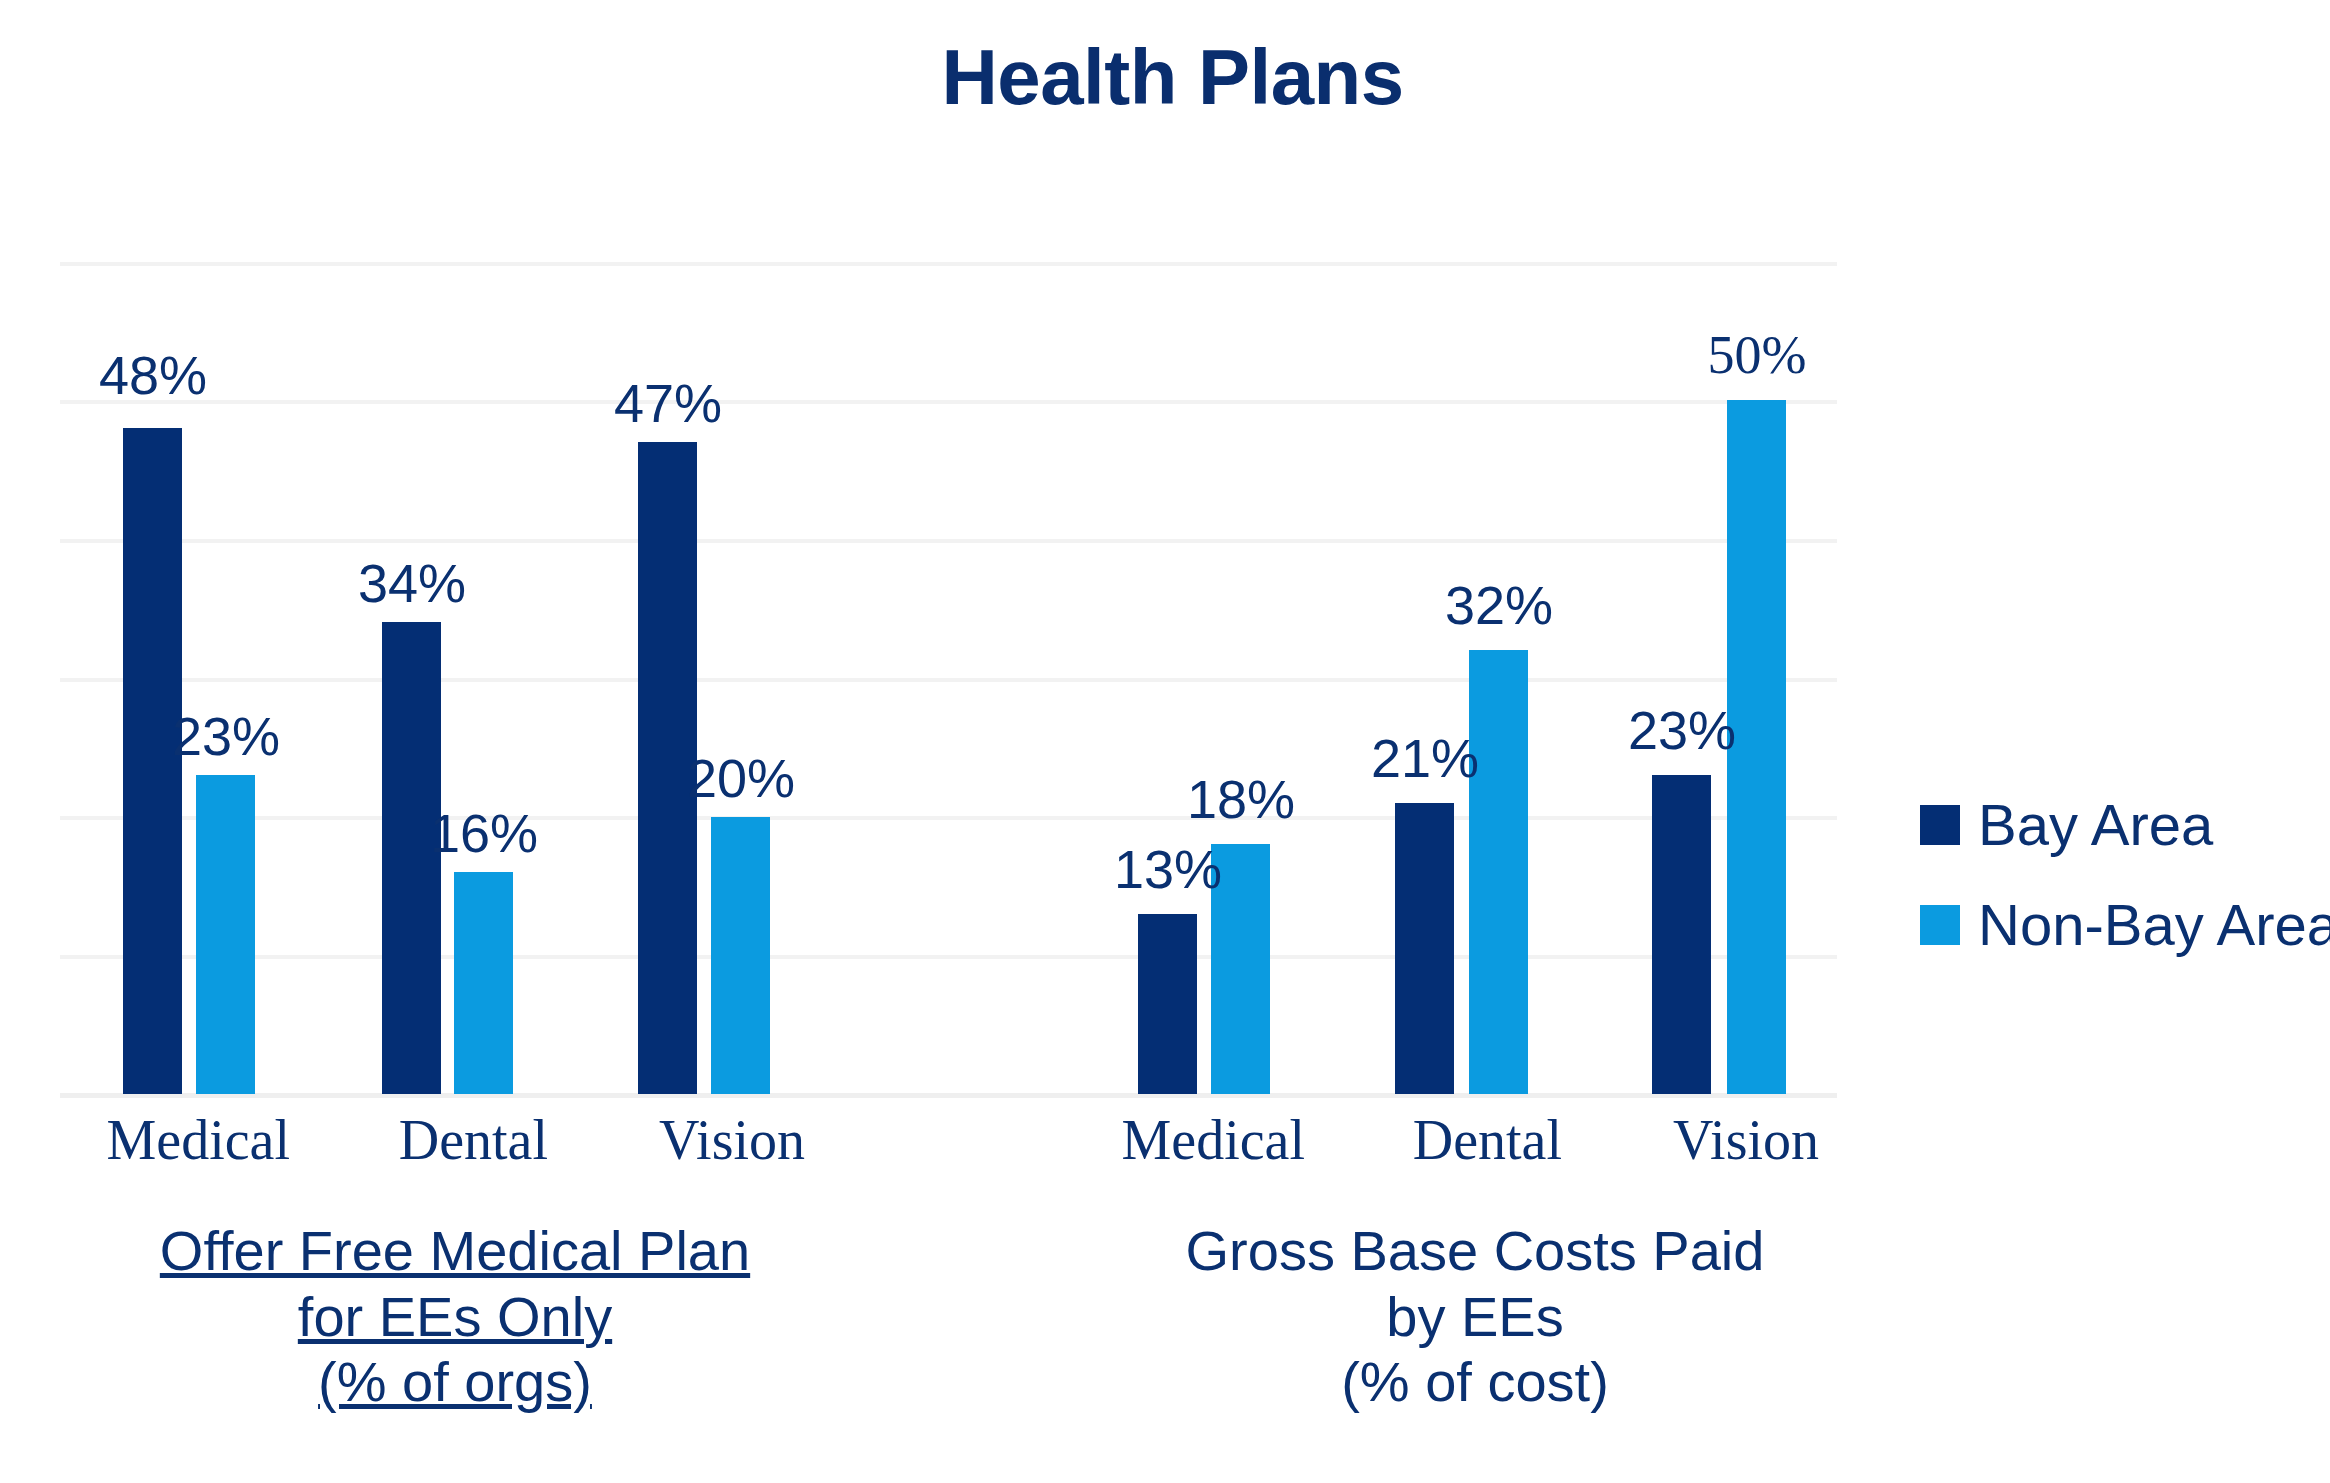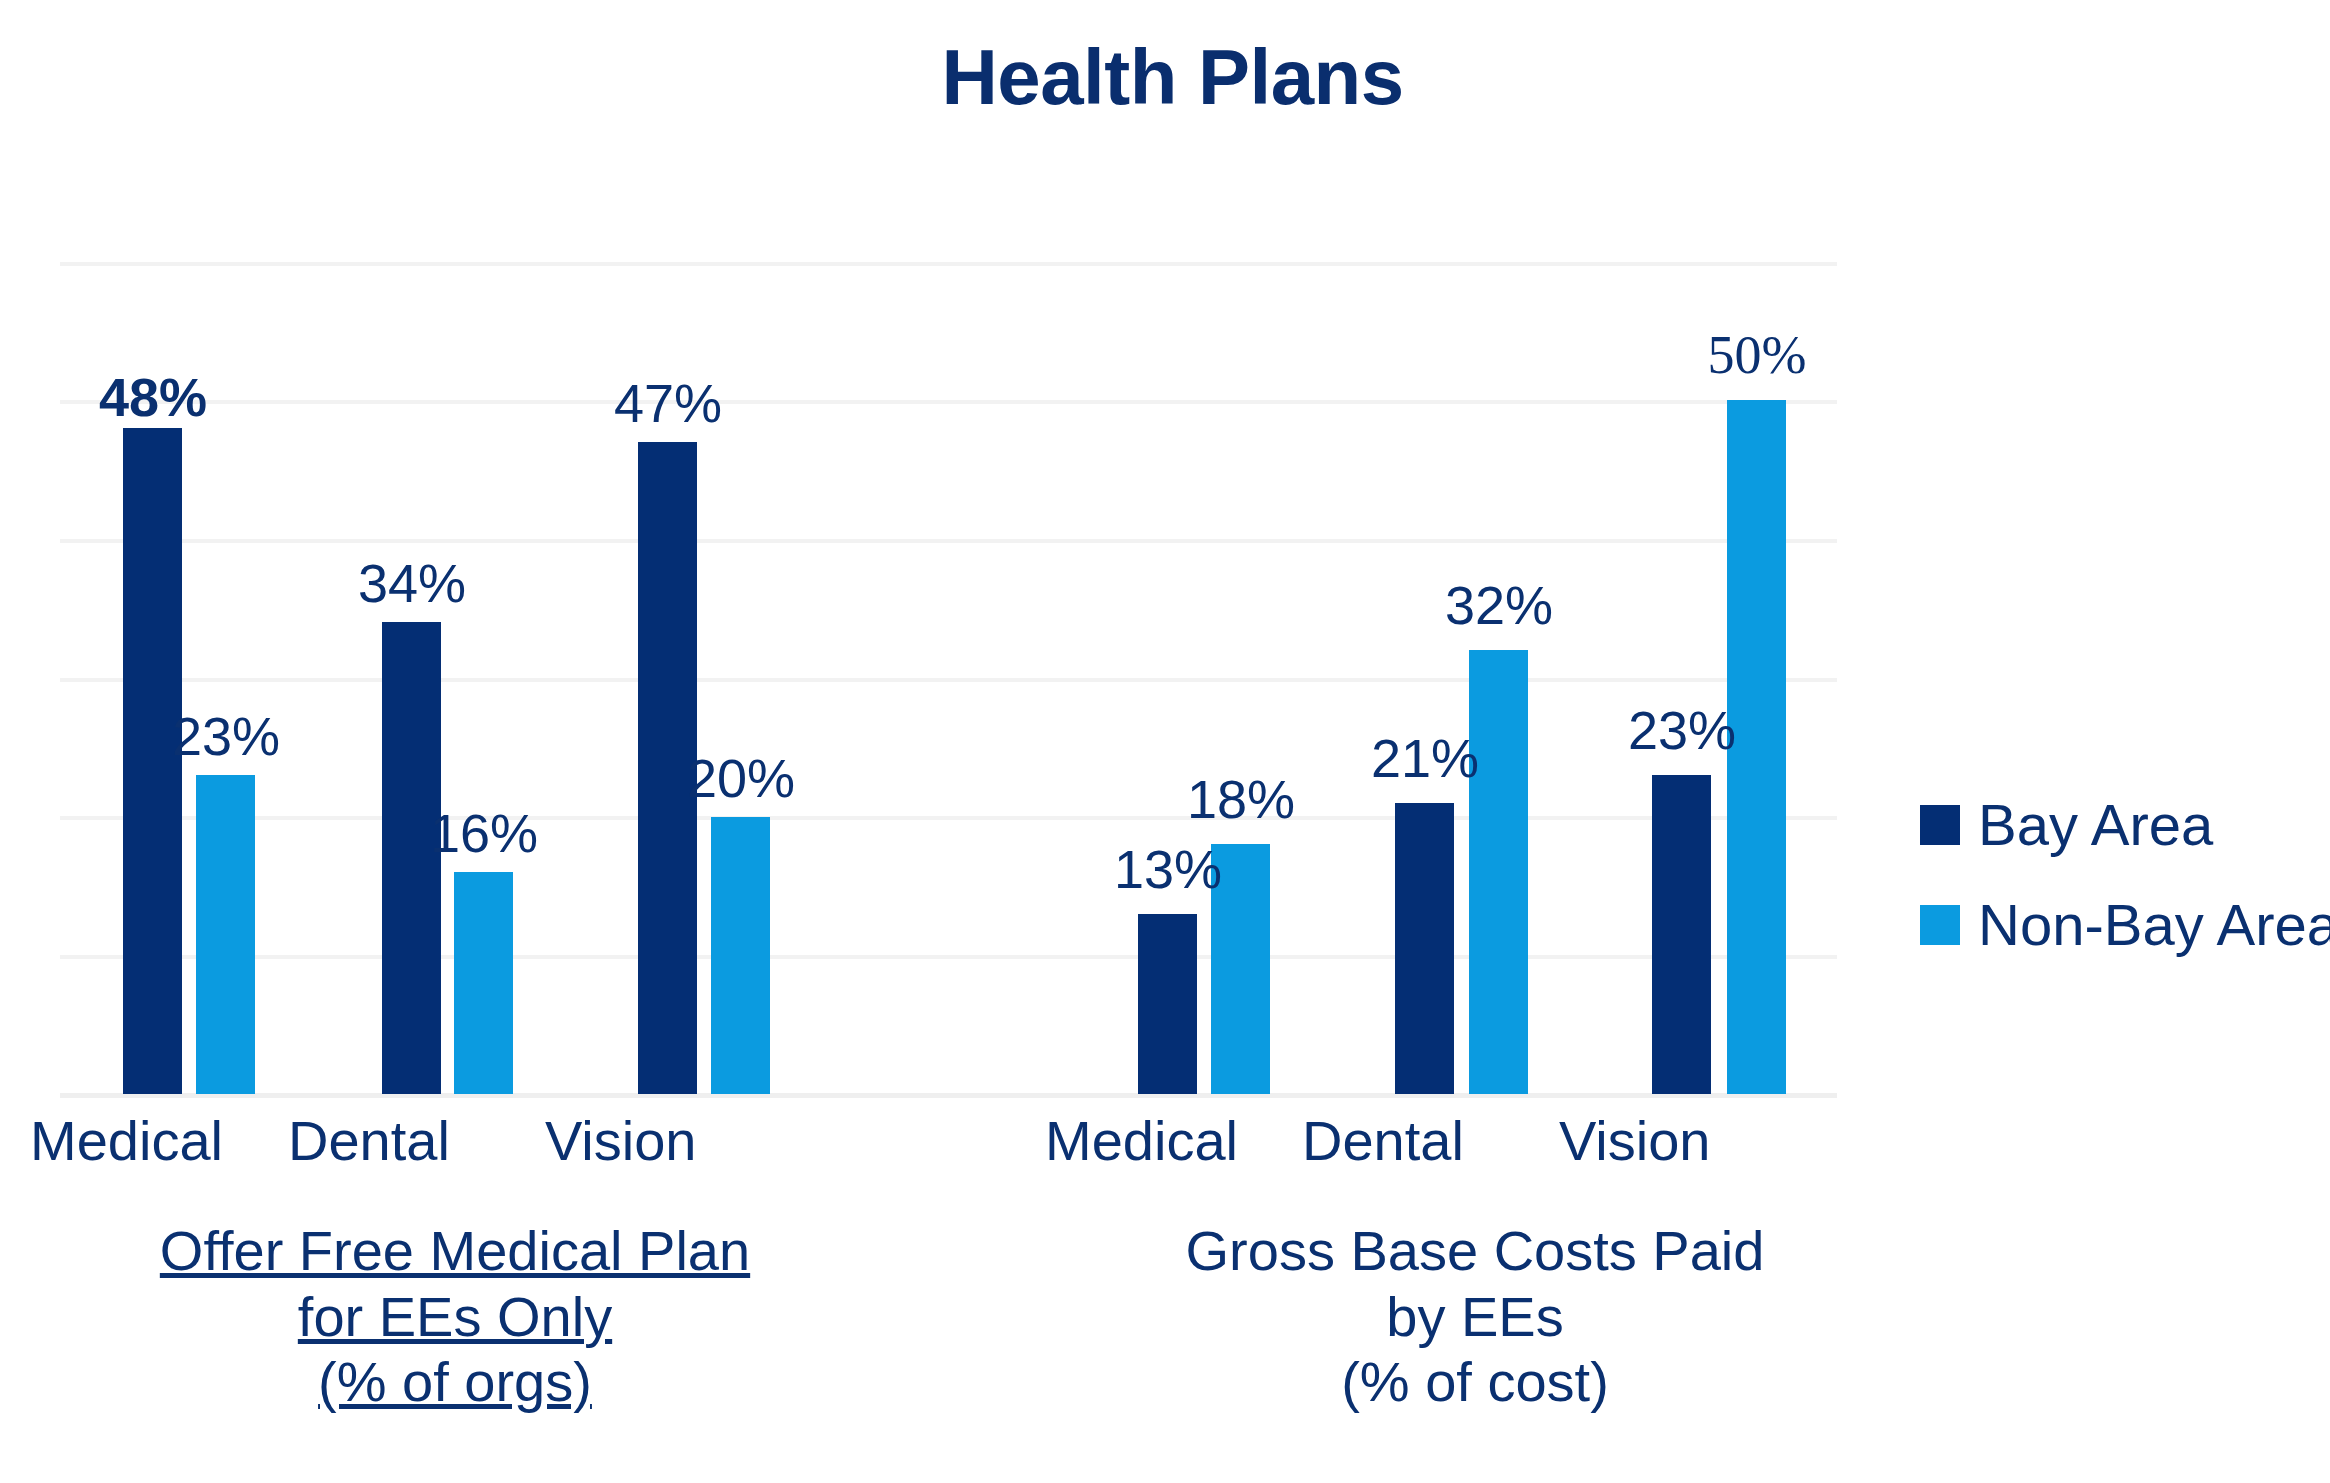--- a/index.html
+++ b/index.html
@@ -84,24 +84,25 @@
     text-align: center;
     width: 160px;
   }
 
   
   .cat-label {
     position: absolute;
     top: 1110px;
     font-size: 56px;
     color: #0A3070;
-    text-align: left;
+    text-align: right;
     width: 260px;
     line-height: 1.1;
     white-space: nowrap;
+    font-family: Liberation Serif, serif;
   }
 
   
   .group-caption {
     position: absolute;
     top: 1218px;
     font-size: 56px;
     color: #0A3070;
     text-align: center;
     line-height: 1.17;
@@ -162,21 +163,21 @@
 
     <div class="bar bay" style="left:1078px; height:180px;"></div>
     <div class="bar nonbay" style="left:1151px; height:250px;"></div>
 
     <div class="bar bay" style="left:1335px; height:291px;"></div>
     <div class="bar nonbay" style="left:1409px; height:444px;"></div>
 
     <div class="bar bay" style="left:1592px; height:319px;"></div>
     <div class="bar nonbay" style="left:1667px; height:694px;"></div>
 
-    <div class="bar-label" style="left:13px;   top:108px;font-weight:bold;">48%</div>
+    <div class="bar-label" style="left:13px;   top:86px;">48%</div>
     <div class="bar-label" style="left:86px;   top:447px;">23%</div>
     <div class="bar-label" style="left:272px;  top:294px;">34%</div>
     <div class="bar-label" style="left:344px;  top:544px;">16%</div>
     <div class="bar-label" style="left:528px;  top:114px;">47%</div>
     <div class="bar-label" style="left:601px;  top:489px;">20%</div>
 
     <div class="bar-label" style="left:1028px; top:580px;text-align:center;">13%</div>
     <div class="bar-label" style="left:1101px; top:510px;">18%</div>
     <div class="bar-label" style="left:1285px; top:469px;">21%</div>
     <div class="bar-label" style="left:1359px; top:316px;">32%</div>

